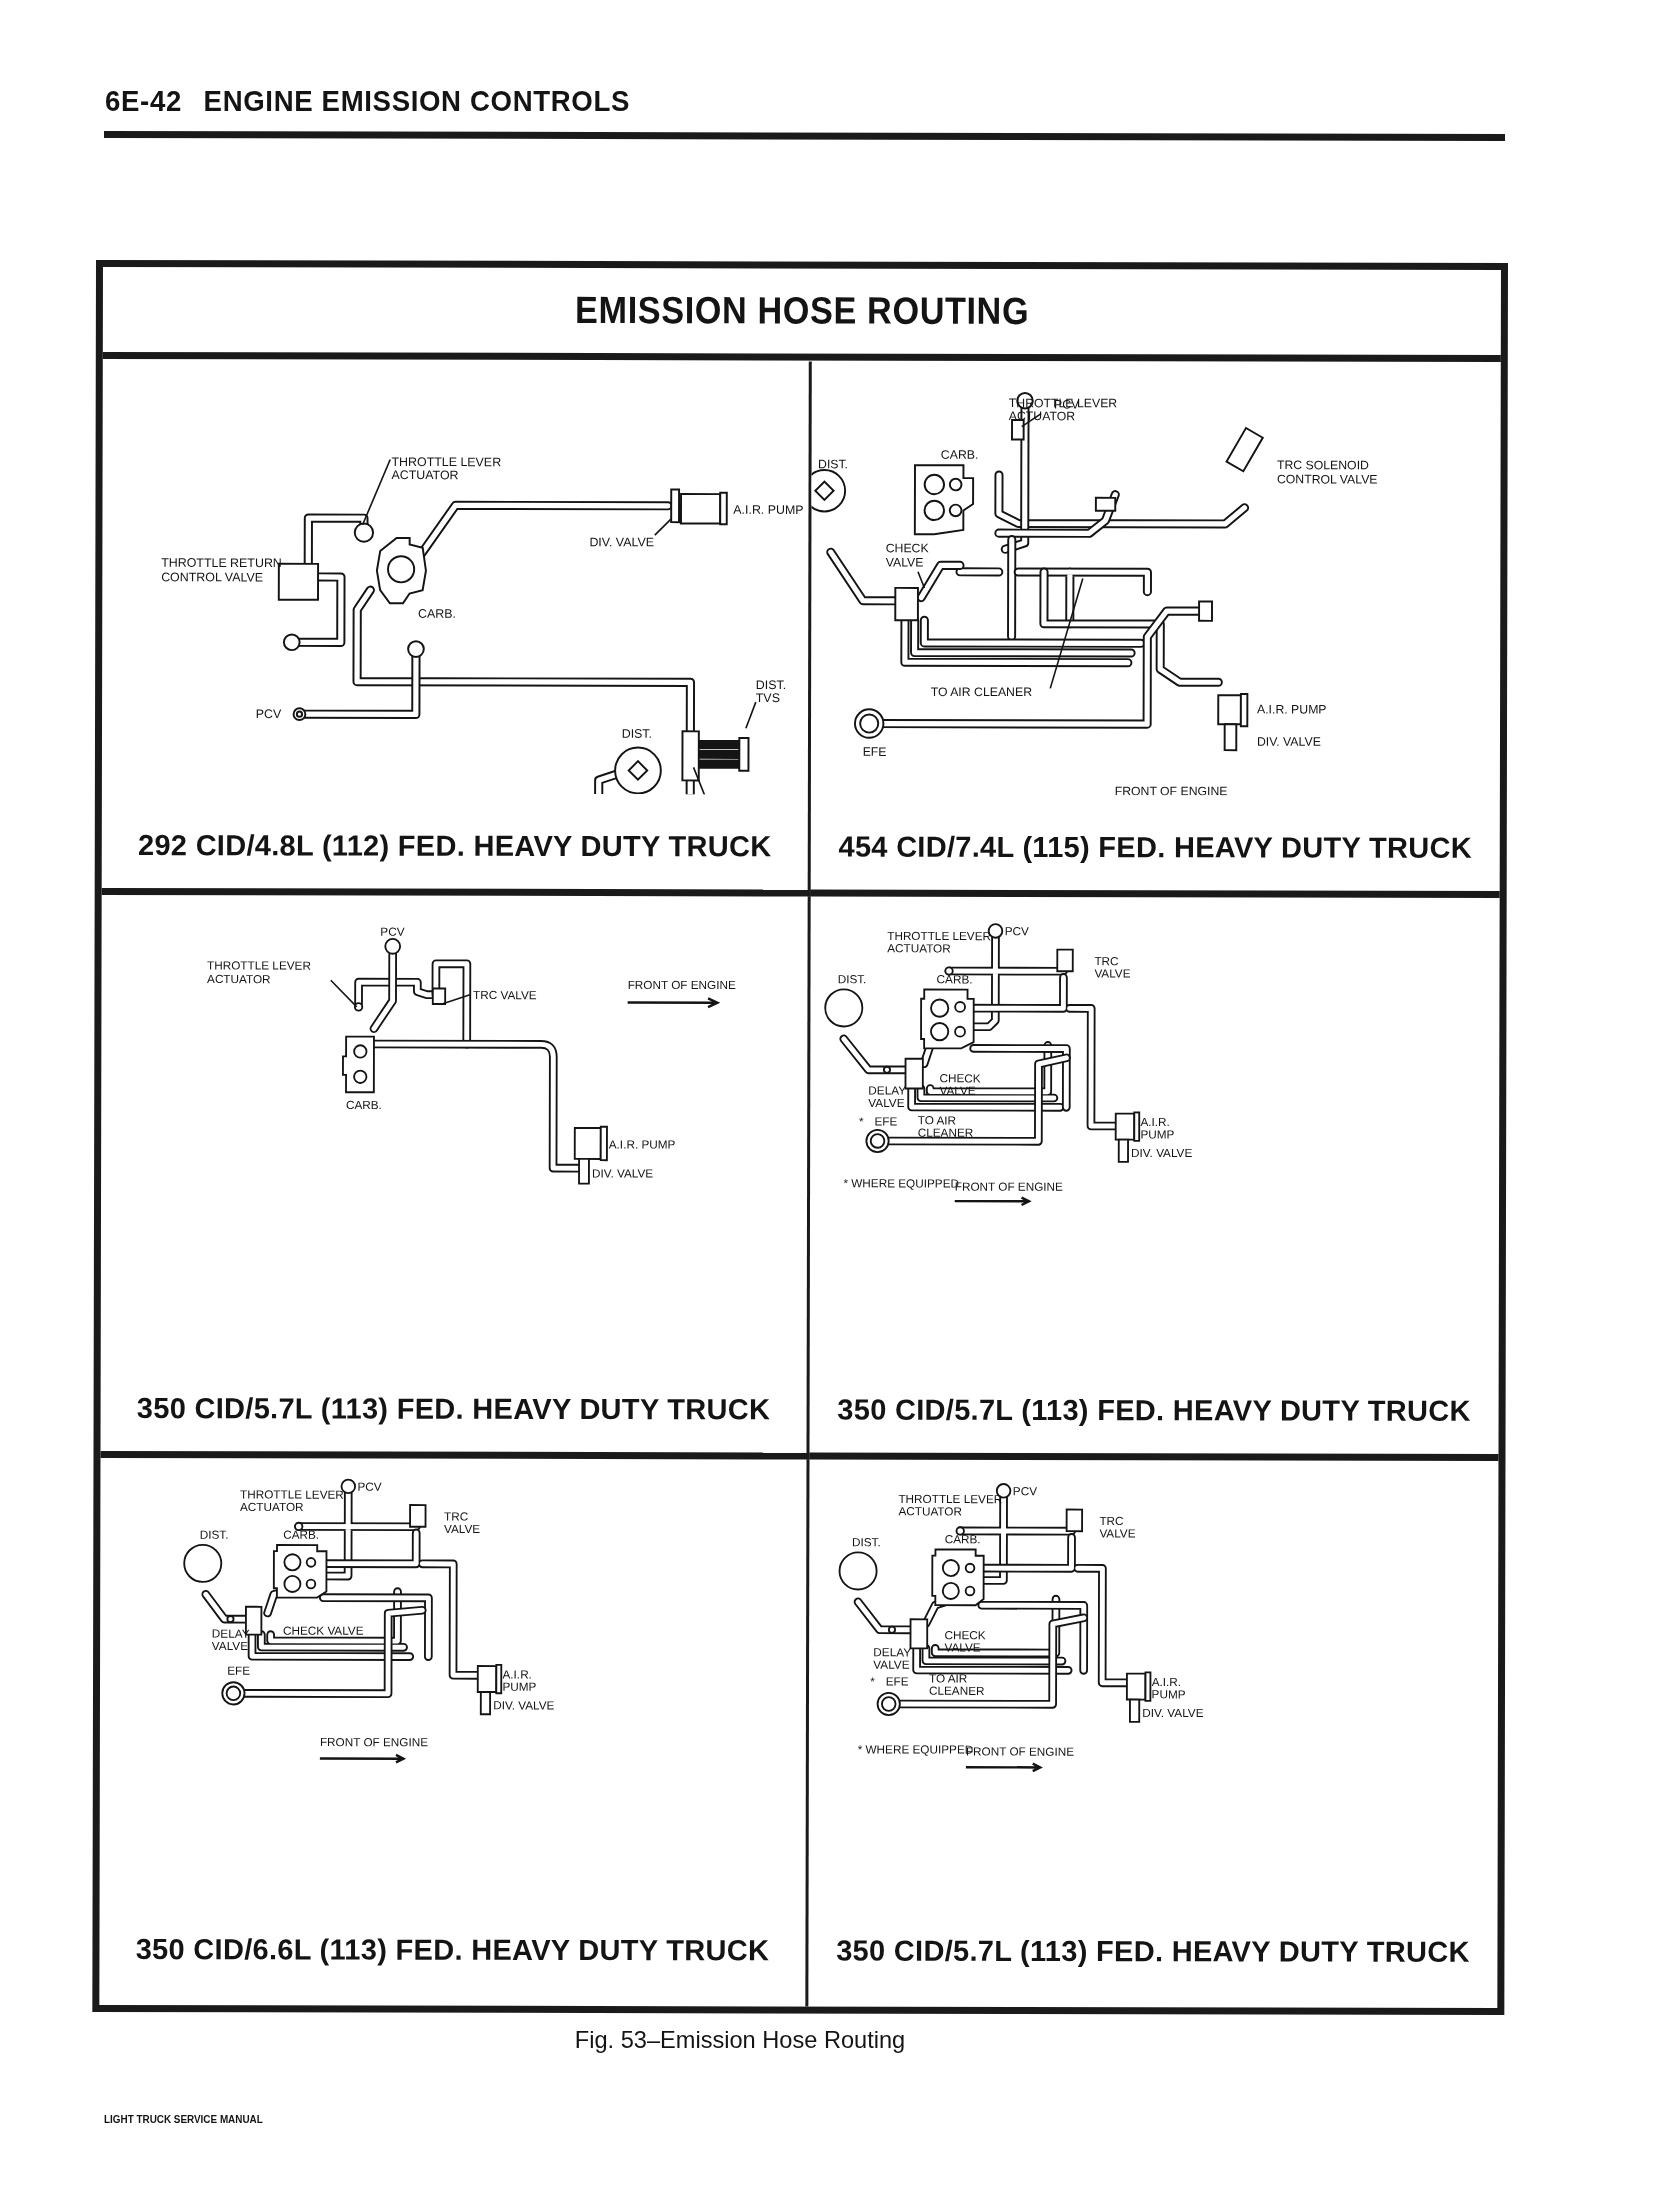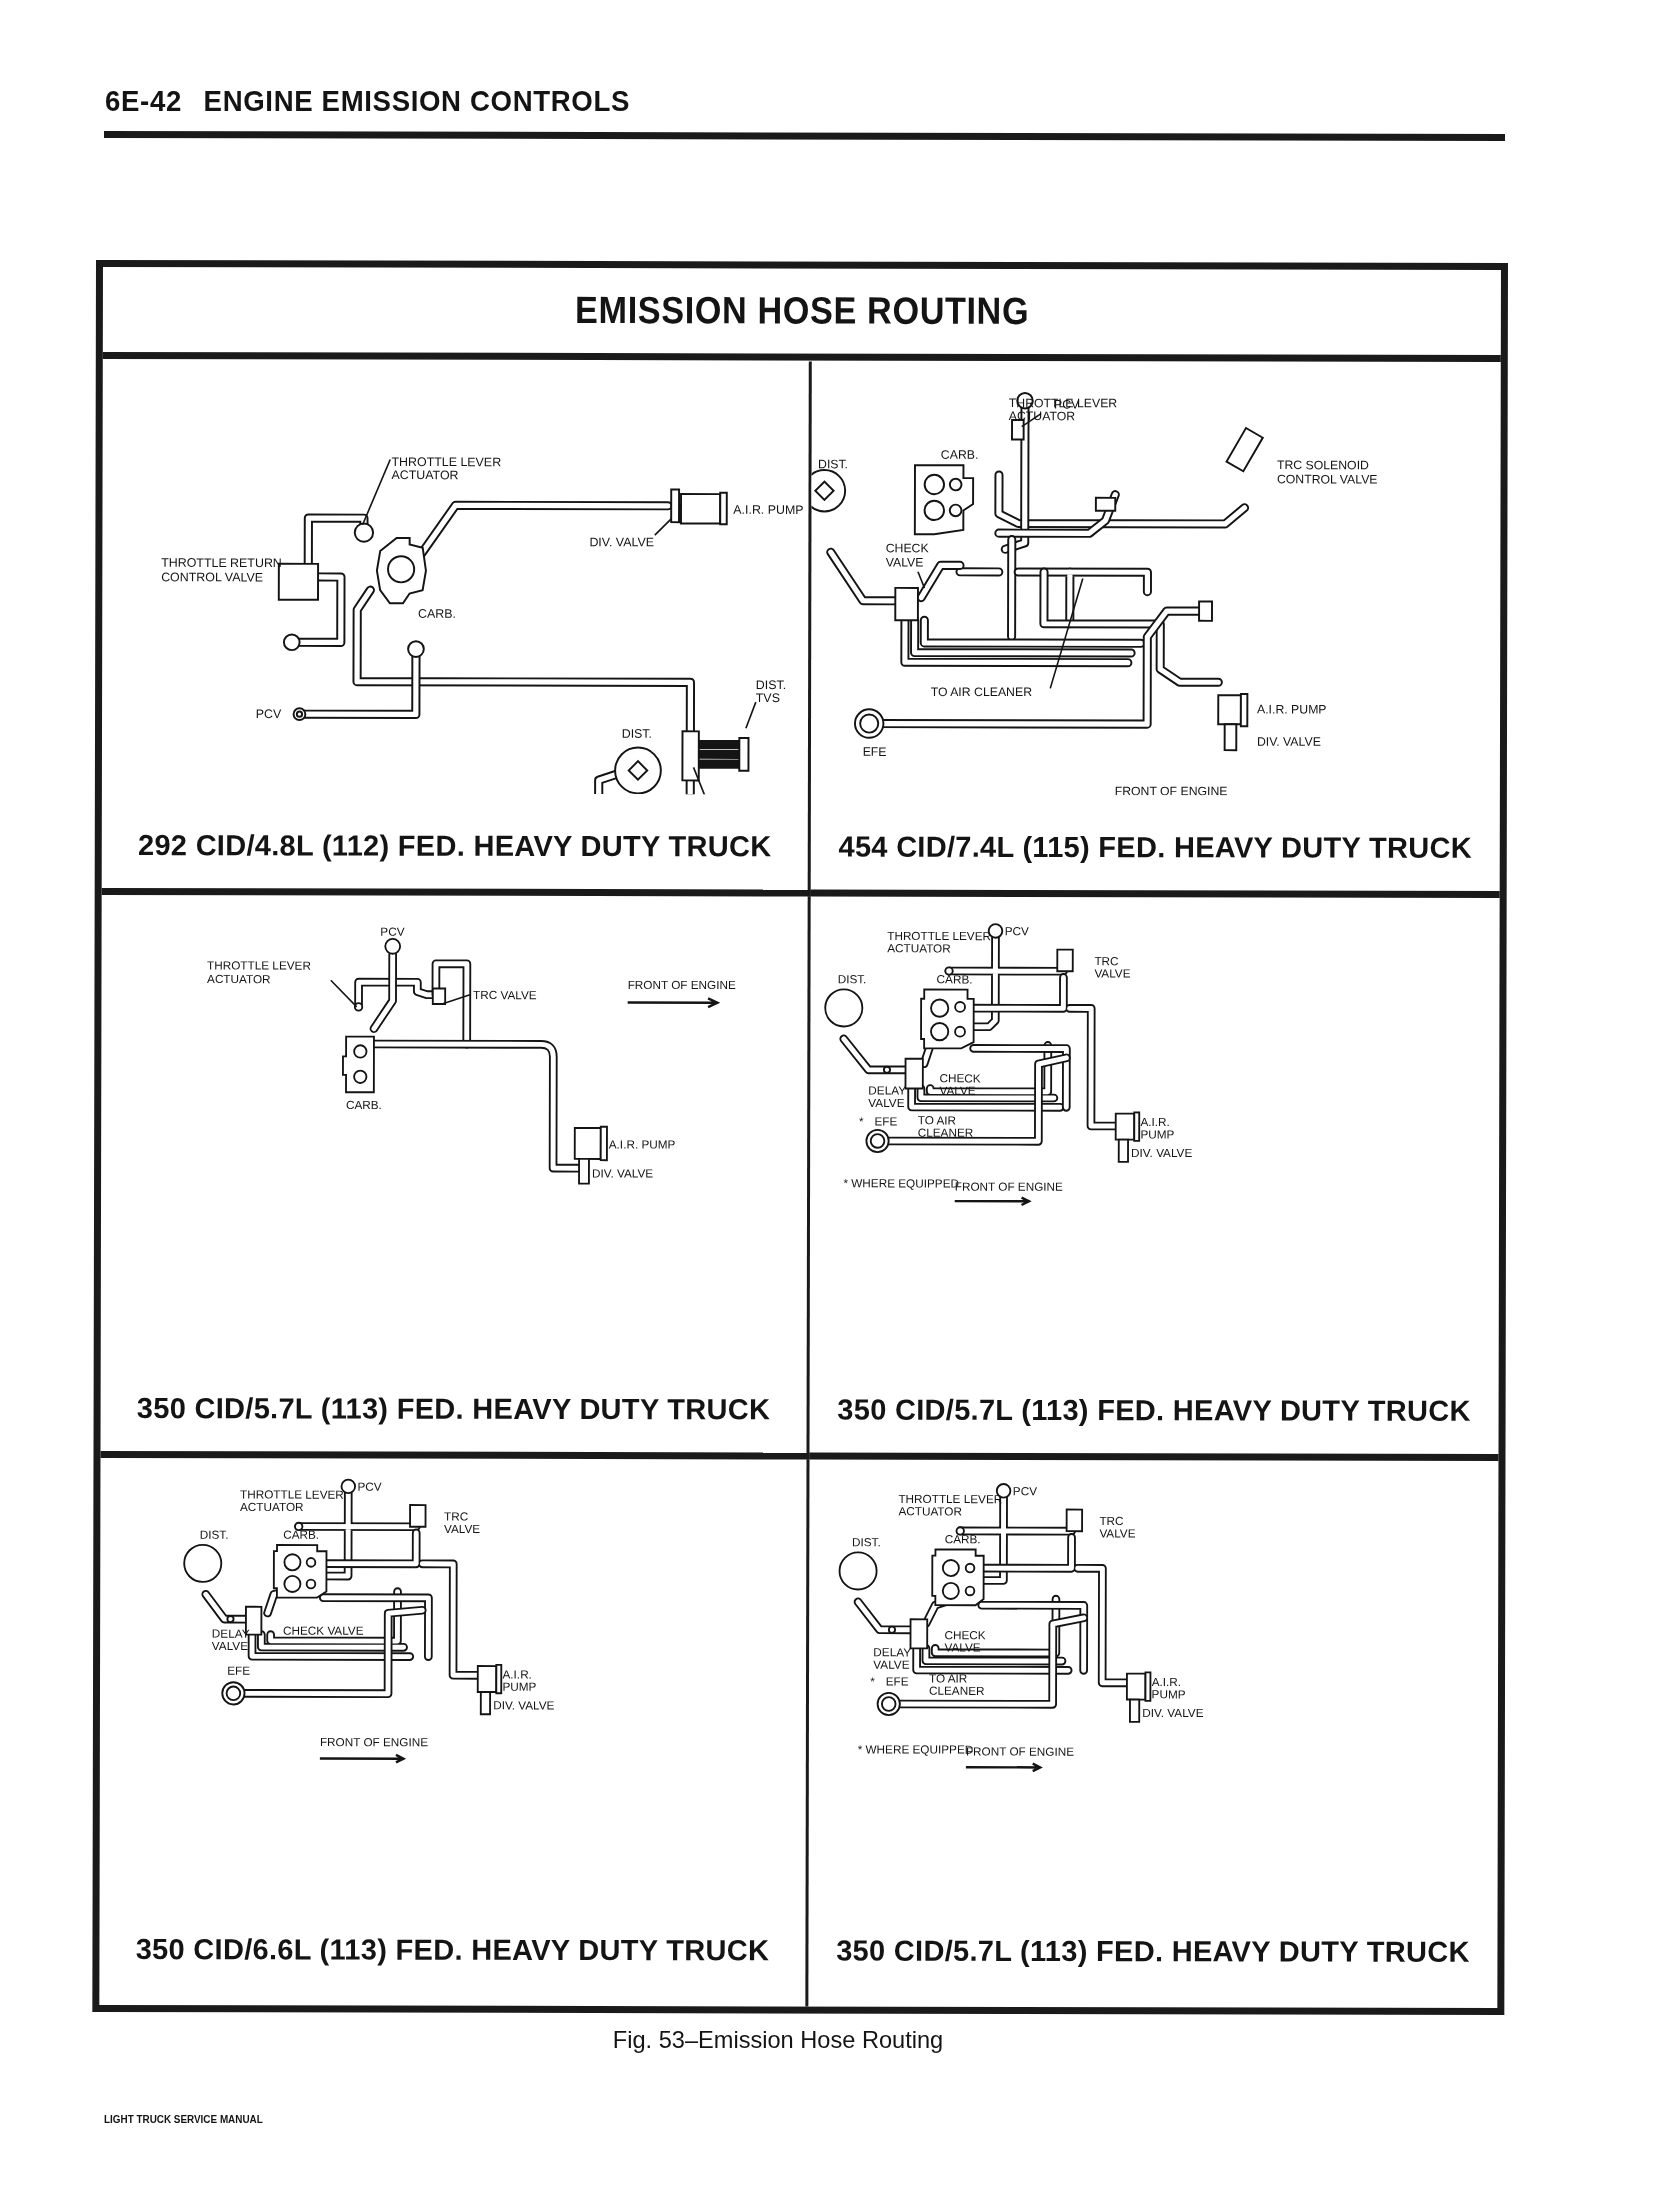--- a/index.html
+++ b/index.html
@@ -19,21 +19,21 @@
   .row3 { top:1098px; bottom:0; }
   .row1, .row2 { border-bottom:7.9px solid #1a1a1a; }
   .cell svg { position:absolute; left:0; top:0; width:100%; height:433px; }
   .caption { position:absolute; left:0; right:0; bottom:26px; text-align:center; font-weight:bold; font-size:29px; white-space:nowrap; letter-spacing:0.3px; }
   .row3 .caption { bottom:39px; }
   .lbl { font-family:"Liberation Sans", sans-serif; font-size:19px; fill:#141414; }
   .hose { fill:none; stroke:#141414; stroke-width:14; stroke-linecap:round; stroke-linejoin:round; }
   .hose-in { fill:none; stroke:#ffffff; stroke-width:8; stroke-linecap:round; stroke-linejoin:round; }
   .part { fill:#ffffff; stroke:#141414; stroke-width:3; }
   .lead { fill:none; stroke:#141414; stroke-width:2.5; }
-  .fig-caption { position:absolute; left:0; width:1480px; top:2027px; text-align:center; font-size:23.6px;padding-left:38px; }
+  .fig-caption { position:absolute; left:0; width:1480px; top:2027px; text-align:center; font-size:23.6px; }
   .footer { position:absolute; left:104px; top:2113px; font-weight:bold; font-size:11px; transform:scaleX(0.9); transform-origin:left top; }
 </style>
 </head>
 <body>
 
 <div class="page-header">
   <span class="sec">6E-42</span><span>ENGINE EMISSION CONTROLS</span>
 </div>
 <div class="header-rule"></div>
 

